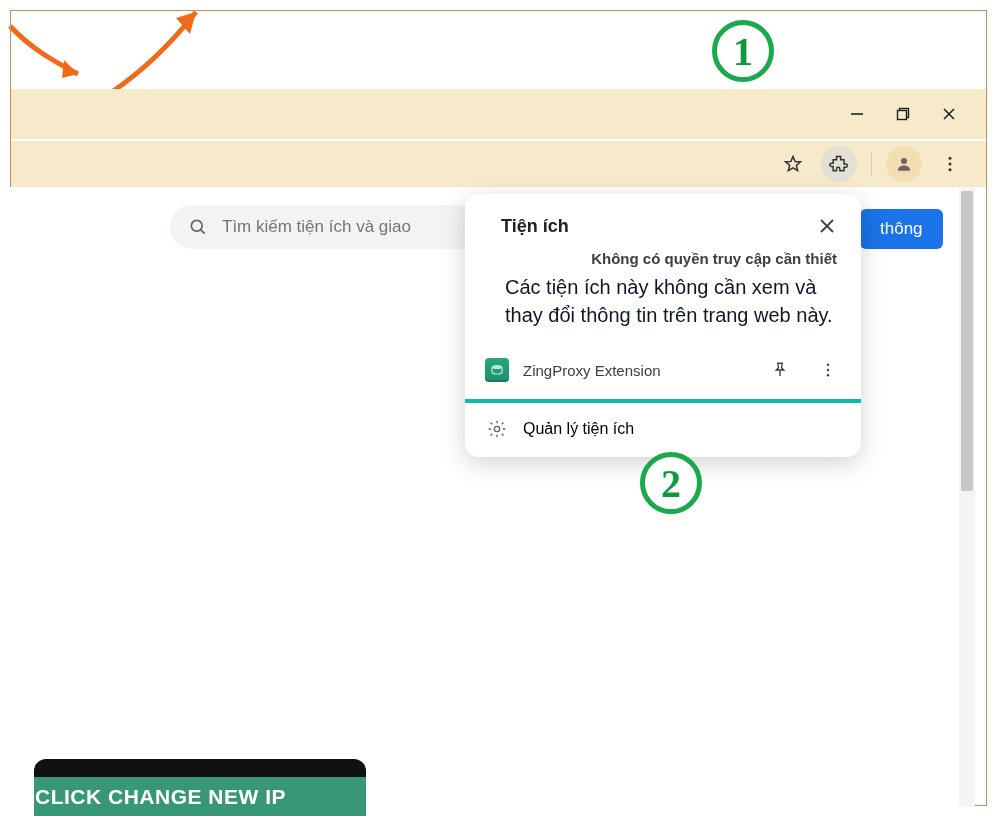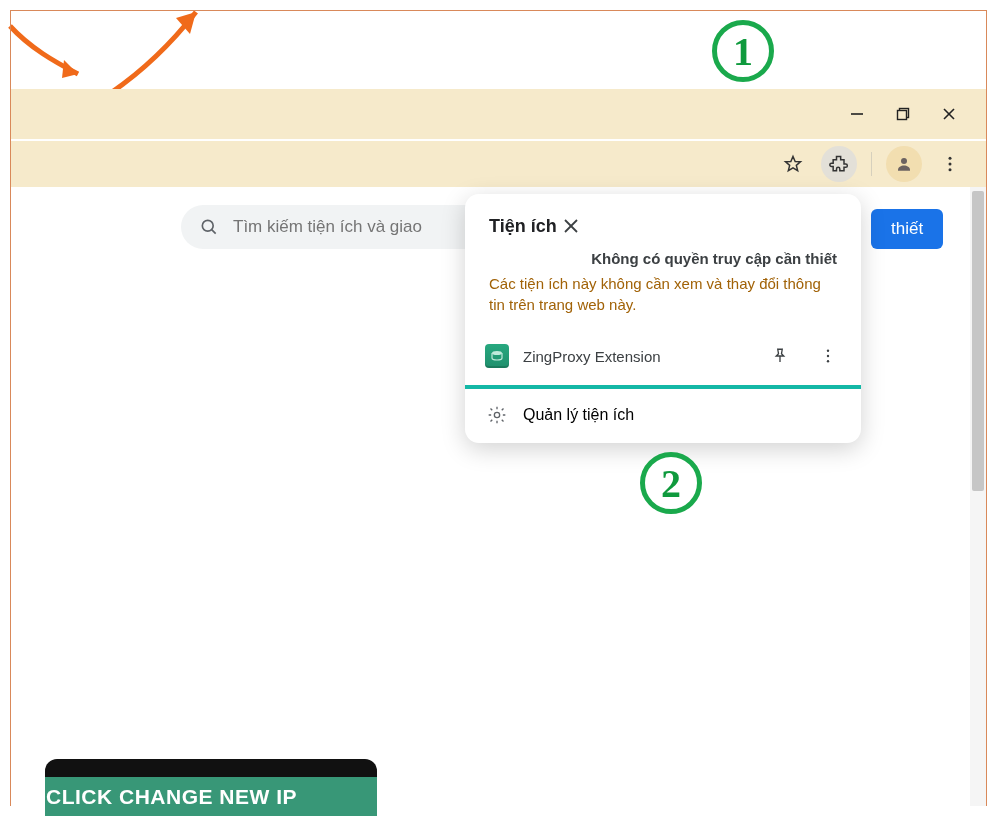--- a/index.html
+++ b/index.html
@@ -44,21 +44,21 @@
   }
   .tb-icon svg { width: 20px; height: 20px; }
   .tb-icon.ext-active { background:#e3e0d8; }
   .tb-icon.profile { background:#f2deb0; color:#6b6260; }
   .tb-icon.profile svg { width:18px; height:18px; }
   .tb-sep { width:1px; height:24px; background:#d6d0bd; margin:0 4px; }
 
   
   .page {
     position: absolute;
-    left: 11px; top: 187px;
+    left: 0; top: 187px;
     width: 975px; height: 619px;
     background:#ffffff;
   }
   .scrollbar-track {
     position:absolute; right:0; top:0; width:16px; height:100%;
     background:#f5f5f5;
   }
   .scrollbar-thumb {
     position:absolute; top:4px; left:2px; width:12px; height:300px;
     background:#c6c6c6; border-radius:2px;
@@ -85,32 +85,32 @@
   
   .ext-popup {
     position:absolute; left:465px; top:194px;
     width:396px;
     background:#ffffff;
     border-radius:14px;
     box-shadow:0 6px 24px rgba(0,0,0,0.18);
     overflow:hidden;
   }
   .ext-header {
-    display:flex; align-items:center; 
+    display:flex; align-items:center; justify-content:space-between;
     padding:18px 20px 10px 24px;
-    font-size:18px; font-weight:600; color:#202124;
+    font-size:18px; font-weight:600; color:#202124;margin-left:12px;
   }
   .close-x { width:28px; height:28px; display:flex; align-items:center; justify-content:center; cursor:pointer; color:#3c4043; }
   .ext-sub {
     padding:0 24px 4px 24px;
     font-size:15px; font-weight:600; color:#3c4043;text-align:right;
   }
   .ext-desc {
-    padding:2px 24px 14px 24px;
-    font-size:15px; color:#a16207; line-height:1.4;
+    padding:2px 24px 14px 40px;
+    font-size:20px; color:#0f172a; line-height:1.4;
   }
   .ext-item {
     display:flex; align-items:center; gap:14px;
     padding:10px 16px 12px 20px;
     border-bottom:4px solid #14b8a6;
   }
   .ext-icon {
     width:24px; height:24px; border-radius:4px;
     background:linear-gradient(180deg,#27a87f 0%,#1f8f6c 100%);
     display:flex; align-items:center; justify-content:center;
@@ -215,21 +215,21 @@
   </div>
 
   <div class="searchbar">
     <svg viewBox="0 0 24 24" fill="none" stroke="currentColor" stroke-width="2">
         <circle cx="10.5" cy="10.5" r="6.5"></circle>
         <line x1="20" y1="20" x2="15.2" y2="15.2"></line>
       </svg>
     <input type="text" placeholder="Tìm kiếm tiện ích và giao" style="">
   </div>
 
-  <button class="login-btn">thiết</button>
+  <button class="login-btn">thông</button>
 
   <div class="thumb">
     <div class="thumb-top"></div>
     <div class="thumb-banner">CLICK CHANGE NEW IP</div>
 
   </div>
 </div>
 
 
 <div class="ext-popup">

